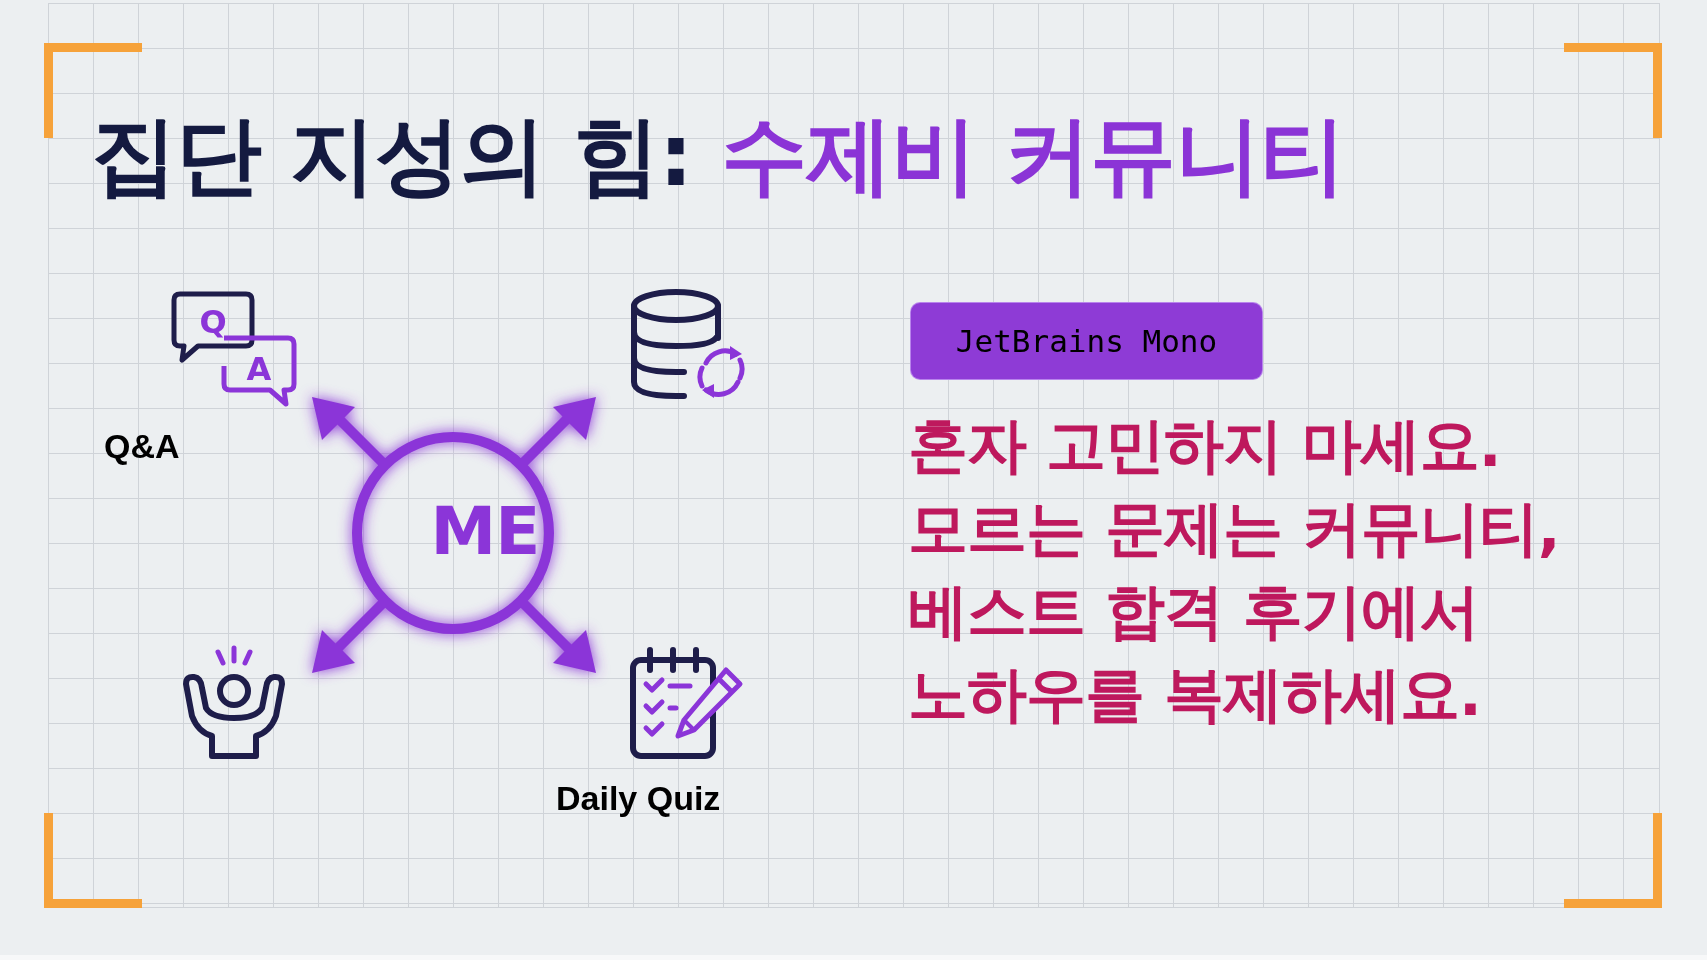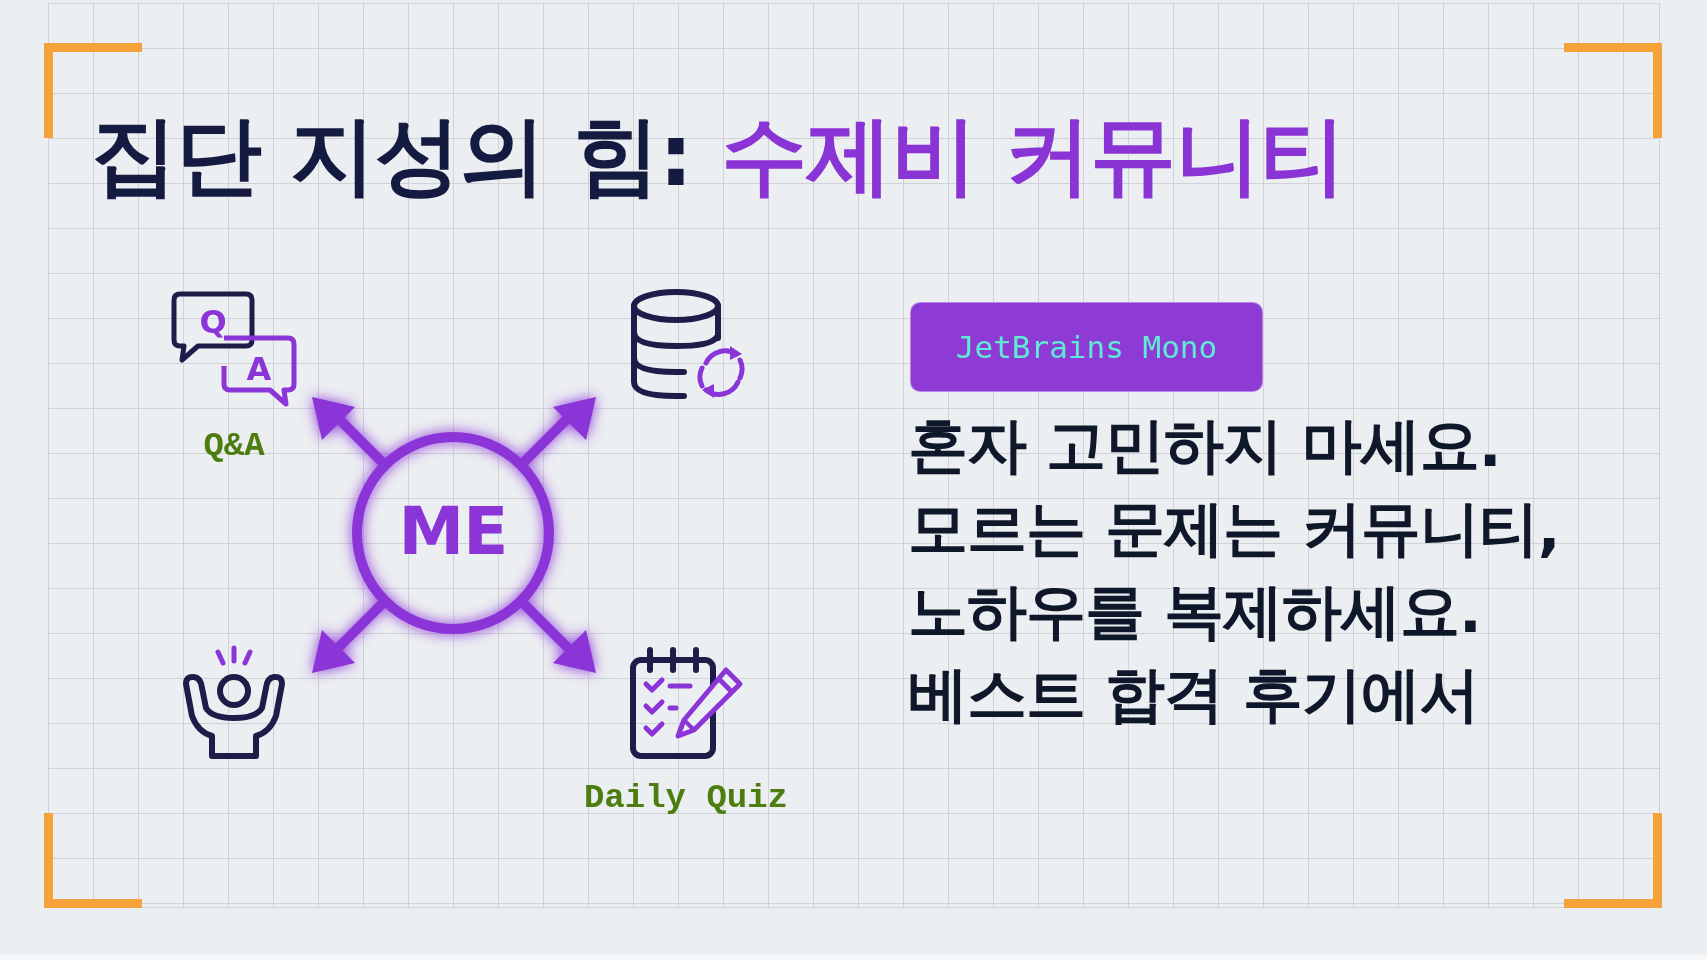--- a/index.html
+++ b/index.html
@@ -37,48 +37,48 @@
     font-size: 86px; line-height: 100px; letter-spacing: -1px;
     color: #141a40; white-space: nowrap;
   }
   .title .accent { color: #8b34d6; }
 
   .hub-svg { position: absolute; left: 0; top: 0; width: 1707px; height: 960px; pointer-events: none; }
 
   .me-label {
     position: absolute; left: 353px; top: 495px; width: 200px; text-align: center;
     font-family: "DejaVu Sans", sans-serif; font-weight: 700; font-size: 66px; line-height: 74px;
-    color: #8b35d8; letter-spacing: -1px;
+    color: #8b35d8; letter-spacing: -1px; padding-left: 32px;
   }
 
   .node-label {
-    position: absolute; width: 260px; text-align: center;
-    font-family: Liberation Mono, monospace; font-weight: 700;
-    font-size: 34px; line-height: 40px; color: #4d7c0f;
+    position: absolute; width: 260px; text-align: left;
+    font-family: Liberation Sans, sans-serif; font-weight: 700;
+    font-size: 34px; line-height: 40px; color: #000000;
   }
   .lbl-qa { left: 104px; top: 426px; }
   .lbl-data { left: 556px; top: 426px; }
   .lbl-motivation { left: 104px; top: 778px; }
   .lbl-quiz { left: 556px; top: 778px; }
 
   .icon { position: absolute; }
 
   .badge {
-    position: absolute; left: 911px; top: 303px; width: 351px; height: 88px;
+    position: absolute; left: 911px; top: 303px; width: 351px; height: 76px;
     background: #8e3bd6; border-radius: 9px; box-sizing: border-box;
     box-shadow: 0 0 0 1px #b884ec;
     display: flex; align-items: center; justify-content: center;
     font-family: "DejaVu Sans Mono", "Liberation Mono", monospace;
-    font-size: 31px; color: #5eead4; letter-spacing: 0px;
+    font-size: 31px; color: #000000; letter-spacing: 0px;
   }
 
   .body-text {
     position: absolute; left: 908px; top: 404px; width: 760px;
     font-family: "DejaVu Sans", sans-serif; font-weight: 900;
-    font-size: 60px; line-height: 83px; color: #0f172a; letter-spacing: -1px;
+    font-size: 60px; line-height: 83px; color: #be185d; letter-spacing: -1px;
   }
   .body-text div { white-space: nowrap; }
 </style>
 </head>
 <body>
 
 <div class="stage">
   <div class="grid"></div>
 
   <div class="corner tl"></div>
@@ -173,17 +173,17 @@
   </svg>
   <div class="node-label lbl-quiz">Daily Quiz</div>
 
   <div class="badge">
     <span>JetBrains Mono</span>
   </div>
 
   <div class="body-text">
     <div>혼자 고민하지 마세요.</div>
     <div>모르는 문제는 커뮤니티,</div>
+    <div>베스트 합격 후기에서</div>
     <div>노하우를 복제하세요.</div>
-    <div>베스트 합격 후기에서</div>
   </div>
 </div>
 <div class="bottom-band"></div>
 
 </body></html>

